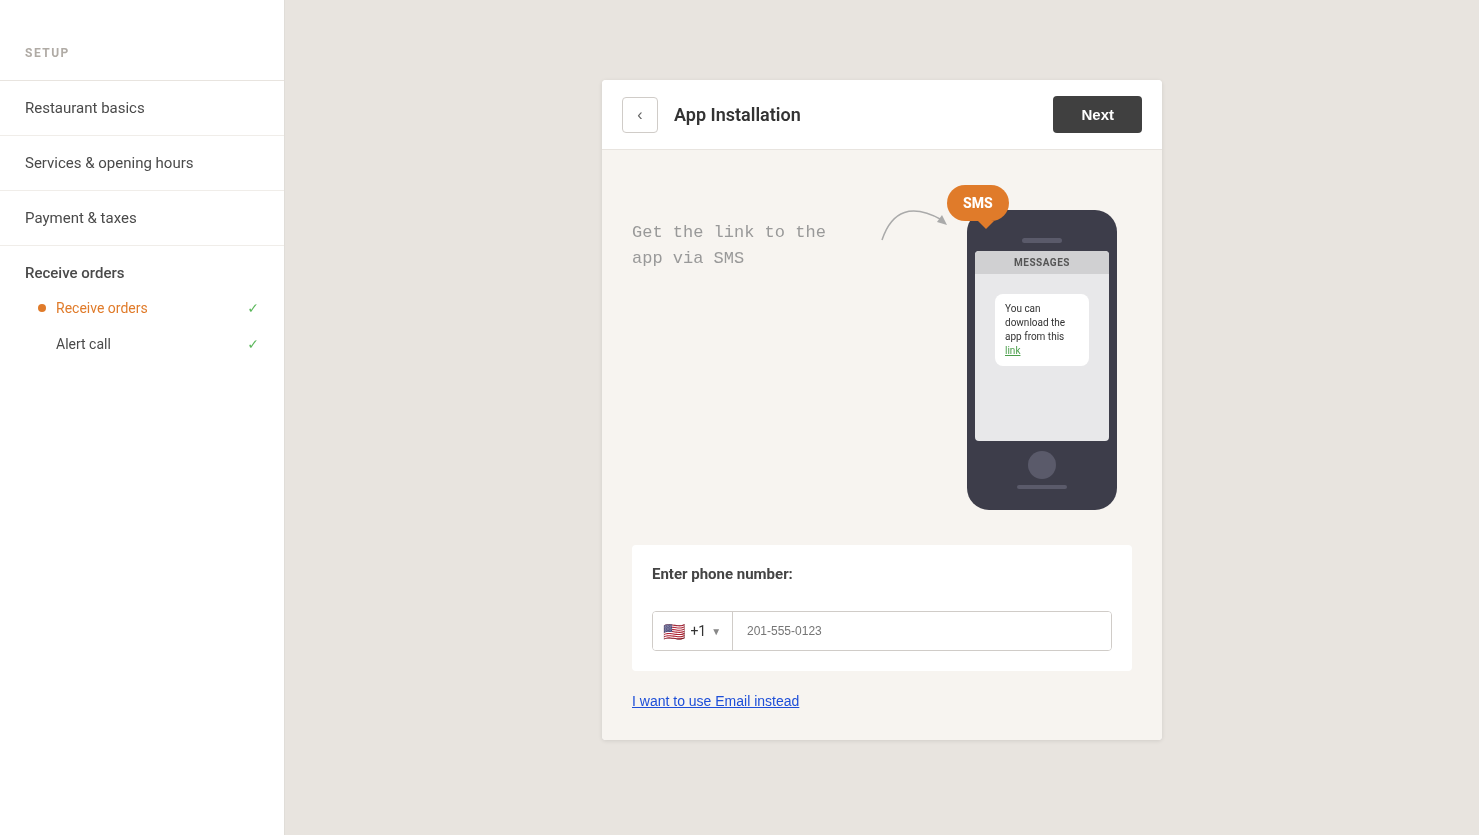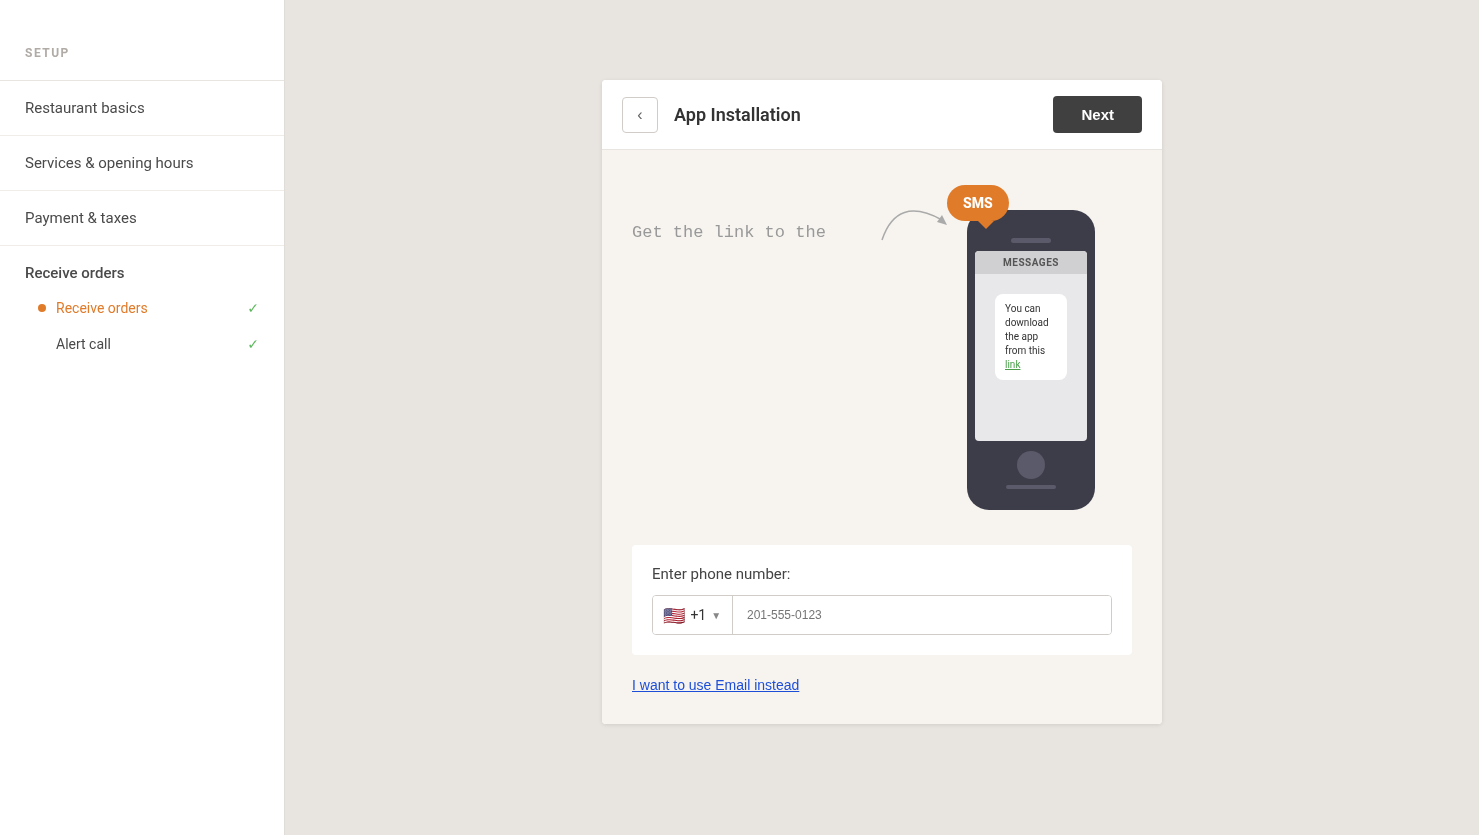--- a/index.html
+++ b/index.html
@@ -179,21 +179,21 @@
       position: absolute;
       bottom: -8px;
       right: 15px;
       border-width: 8px 8px 0;
       border-style: solid;
       border-color: #e07b2a transparent transparent;
     }
     .phone-body {
       background: #3d3d4a;
       border-radius: 22px;
-      width: 128px;
+      width: 150px;
       height: 300px;
       padding: 28px 8px;
       position: relative;
       margin-top: 20px;
     }
     .phone-speaker {
       width: 40px;
       height: 5px;
       background: #5a5a6a;
       border-radius: 3px;
@@ -245,22 +245,22 @@
     
     .phone-section {
       background: #ffffff;
       border-radius: 4px;
       padding: 20px 20px;
       margin-bottom: 20px;
     }
     .phone-label {
       font-size: 15px;
       color: #444;
-      margin-bottom: 12px;
-      font-weight: 400;
+      margin-bottom: 28px;
+      font-weight: 700;
     }
     .phone-input-row {
       display: flex;
       border: 1px solid #d0ccc8;
       border-radius: 4px;
       overflow: hidden;
       background: #ffffff;
     }
     .country-select {
       display: flex;
@@ -349,20 +349,21 @@
       <button class="next-btn">Next</button>
     </div>
 
     <div class="card-body">
 
       
       <div class="illustration-area">
 
         <div class="sms-text-block">
           <p class="sms-label">Get the link to the</p>
+          <p class="sms-label">app via SMS</p>
         </div>
 
         <div style="display:flex; align-items:flex-end; padding-bottom:60px; padding-right:10px;">
           <svg width="80" height="60" viewBox="0 0 80 60">
             <path d="M5,50 Q20,5 65,30" stroke="#aaa" stroke-width="1.5" fill="none"></path>
             <polygon points="65,25 70,35 60,32" fill="#aaa"></polygon>
           </svg>
         </div>
 
         <div class="phone-wrapper">

